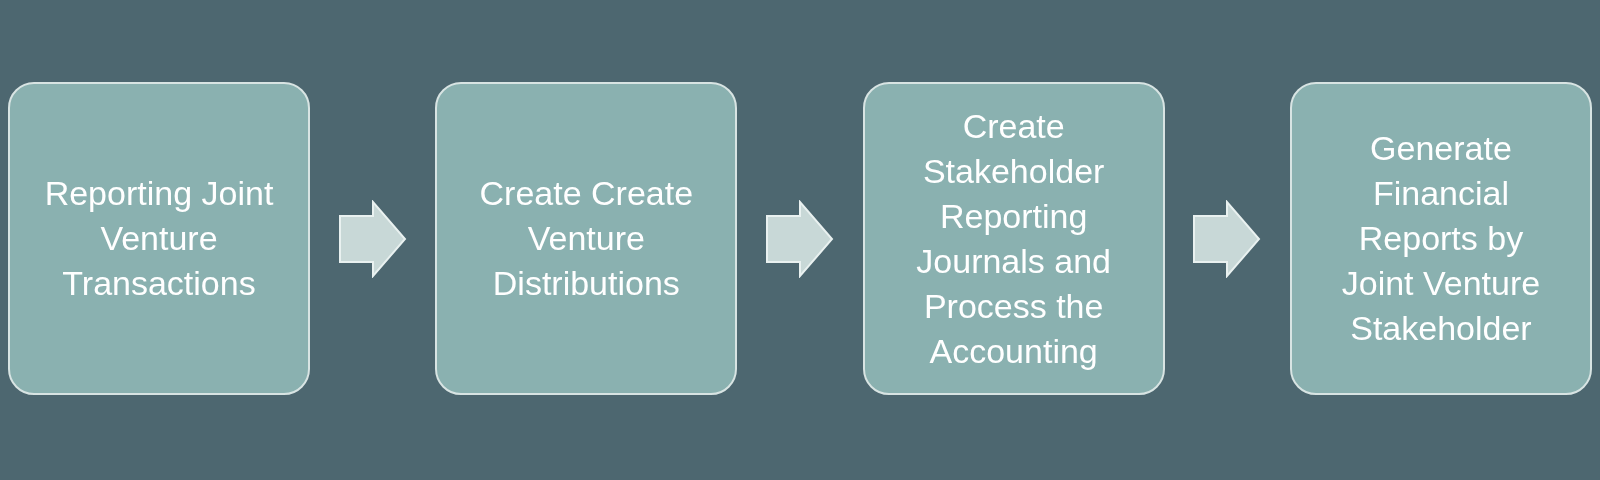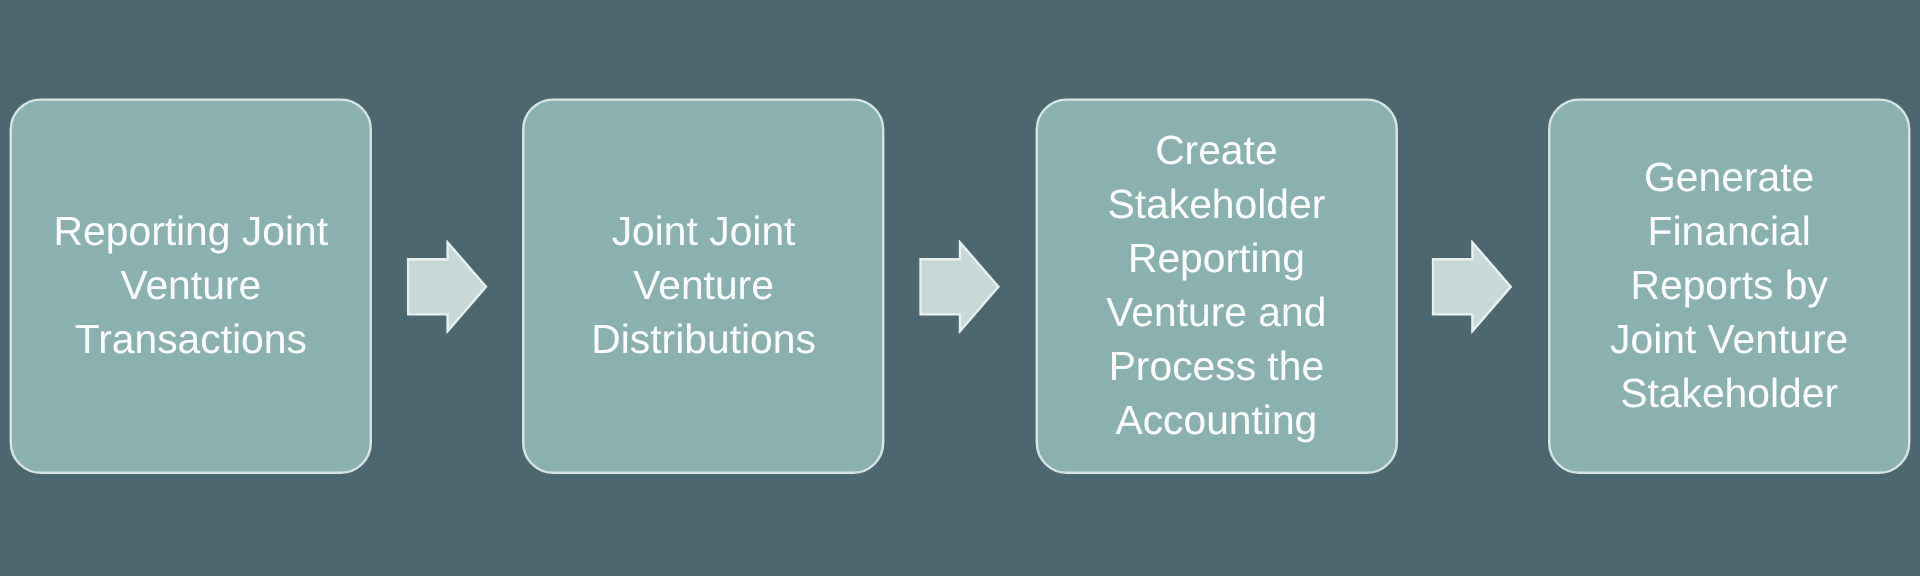--- a/index.html
+++ b/index.html
@@ -75,36 +75,36 @@
 Transactions</div>
     </div>
 
     <div class="connector">
       <svg class="arrow-icon" viewBox="0 0 68 78" xmlns="http://www.w3.org/2000/svg">
         <polygon points="1,16 34,16 34,2 66,39 34,76 34,62 1,62"></polygon>
       </svg>
     </div>
 
     <div class="step">
-      <div class="step-label">Joint Joint
+      <div class="step-label">Create Create
 Venture
 Distributions</div>
     </div>
 
     <div class="connector">
       <svg class="arrow-icon" viewBox="0 0 68 78" xmlns="http://www.w3.org/2000/svg">
         <polygon points="1,16 34,16 34,2 66,39 34,76 34,62 1,62"></polygon>
       </svg>
     </div>
 
     <div class="step">
       <div class="step-label">Create
 Stakeholder
 Reporting
-Venture and
+Journals and
 Process the
 Accounting</div>
     </div>
 
     <div class="connector">
       <svg class="arrow-icon" viewBox="0 0 68 78" xmlns="http://www.w3.org/2000/svg">
         <polygon points="1,16 34,16 34,2 66,39 34,76 34,62 1,62"></polygon>
       </svg>
     </div>
 

